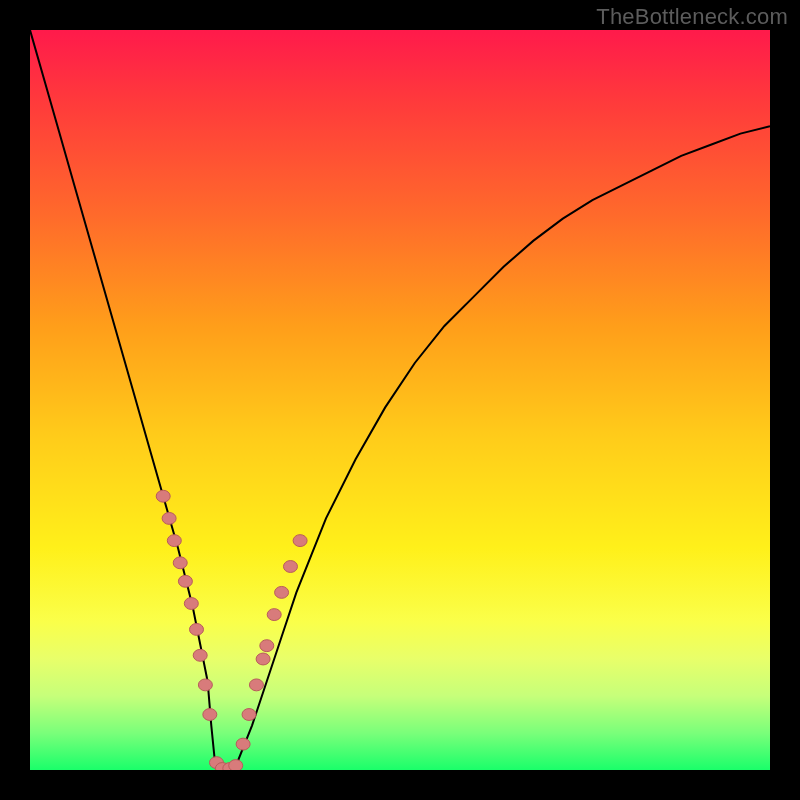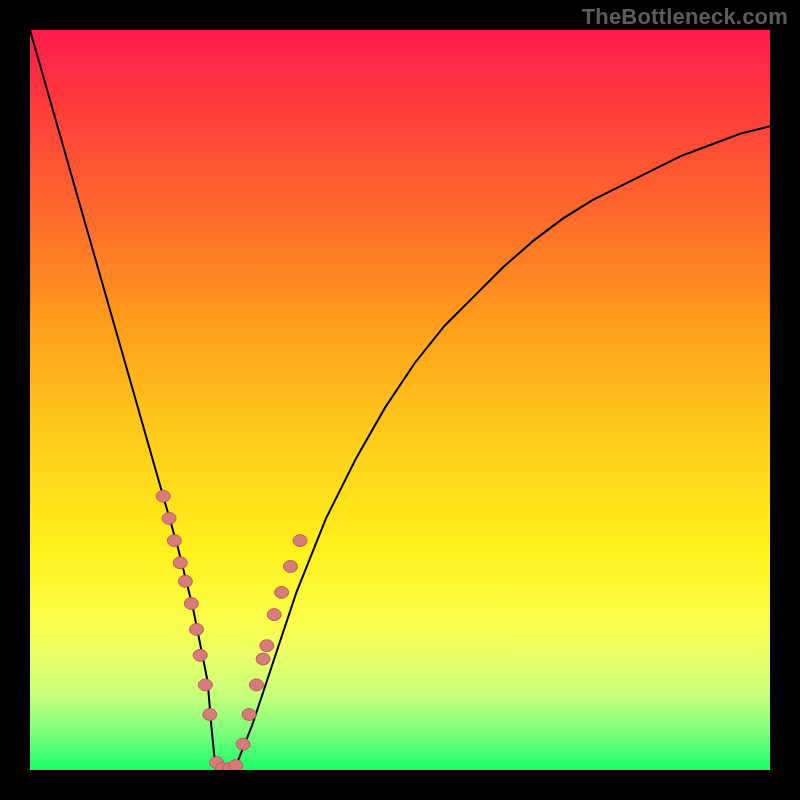--- a/index.html
+++ b/index.html
@@ -45,21 +45,21 @@
     top: 0;
     width: 740px;
     height: 740px;
   }
   .watermark {
     position: absolute;
     top: 4px;
     right: 12px;
     color: #5c5c5c;
     font-size: 22px;
-    font-weight: 700;
+    font-weight: 400;
     letter-spacing: 0.2px;
     user-select: none;
   }
 </style>
 </head>
 <body>
 
 <div class="frame">
   <div class="plot-area">
     <svg viewBox="0 0 740 740" preserveAspectRatio="none">

